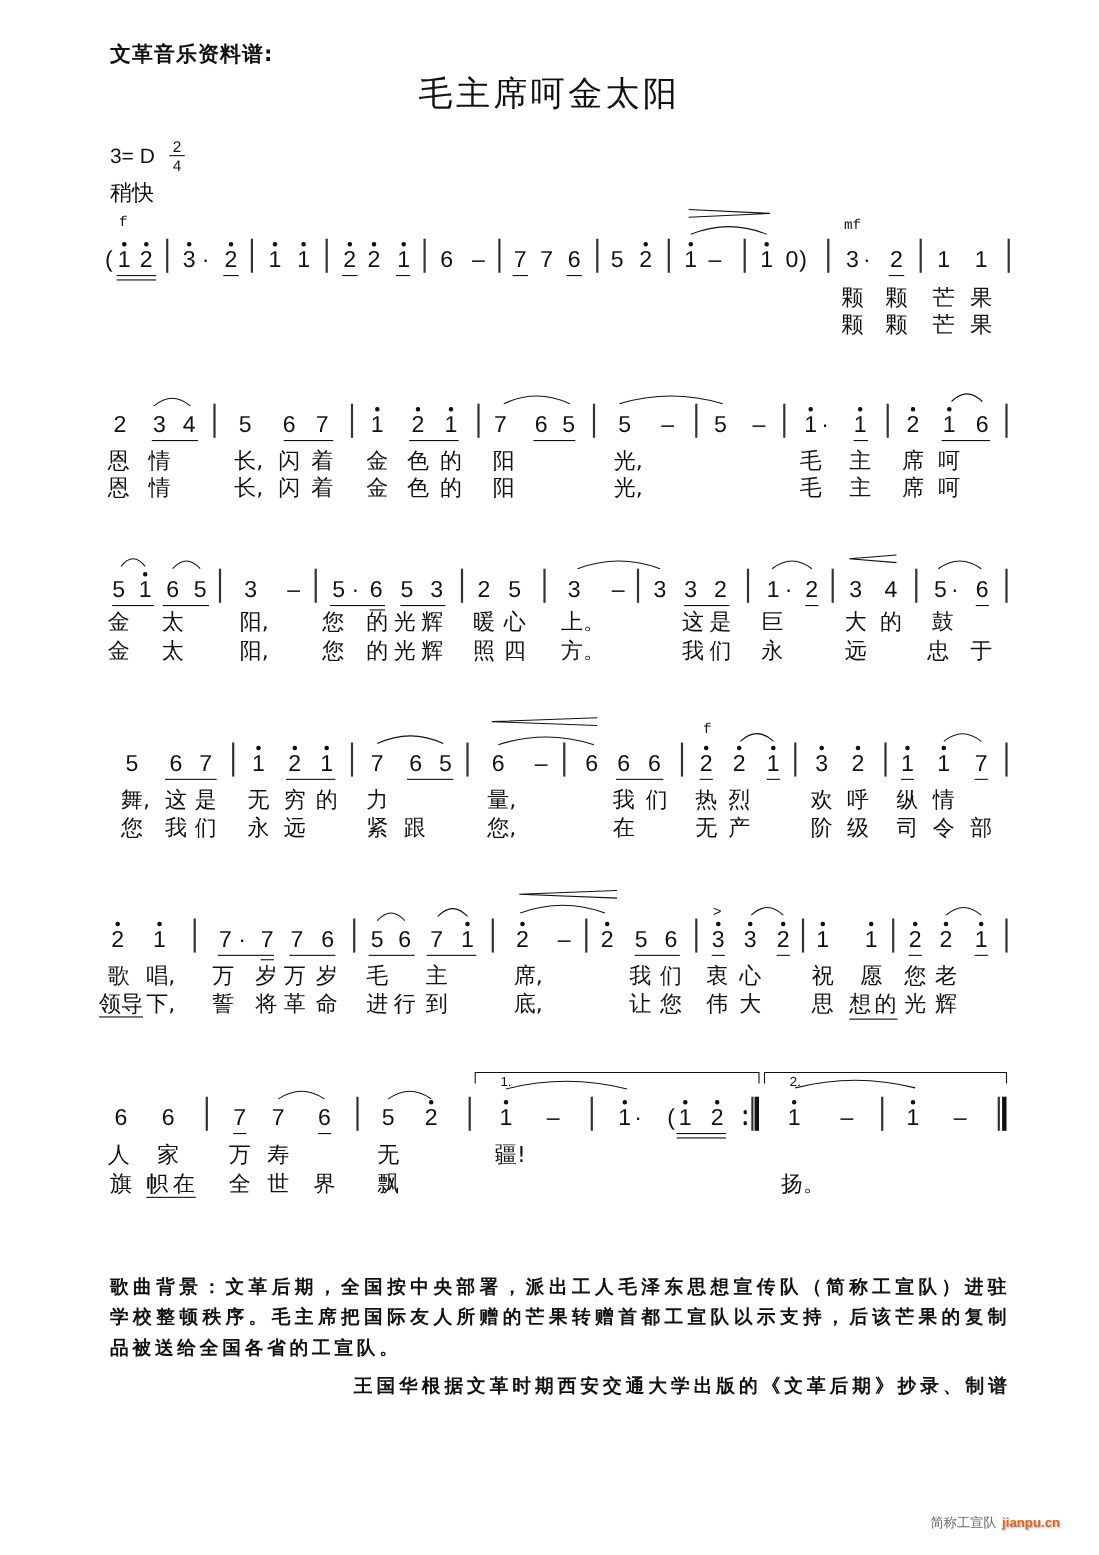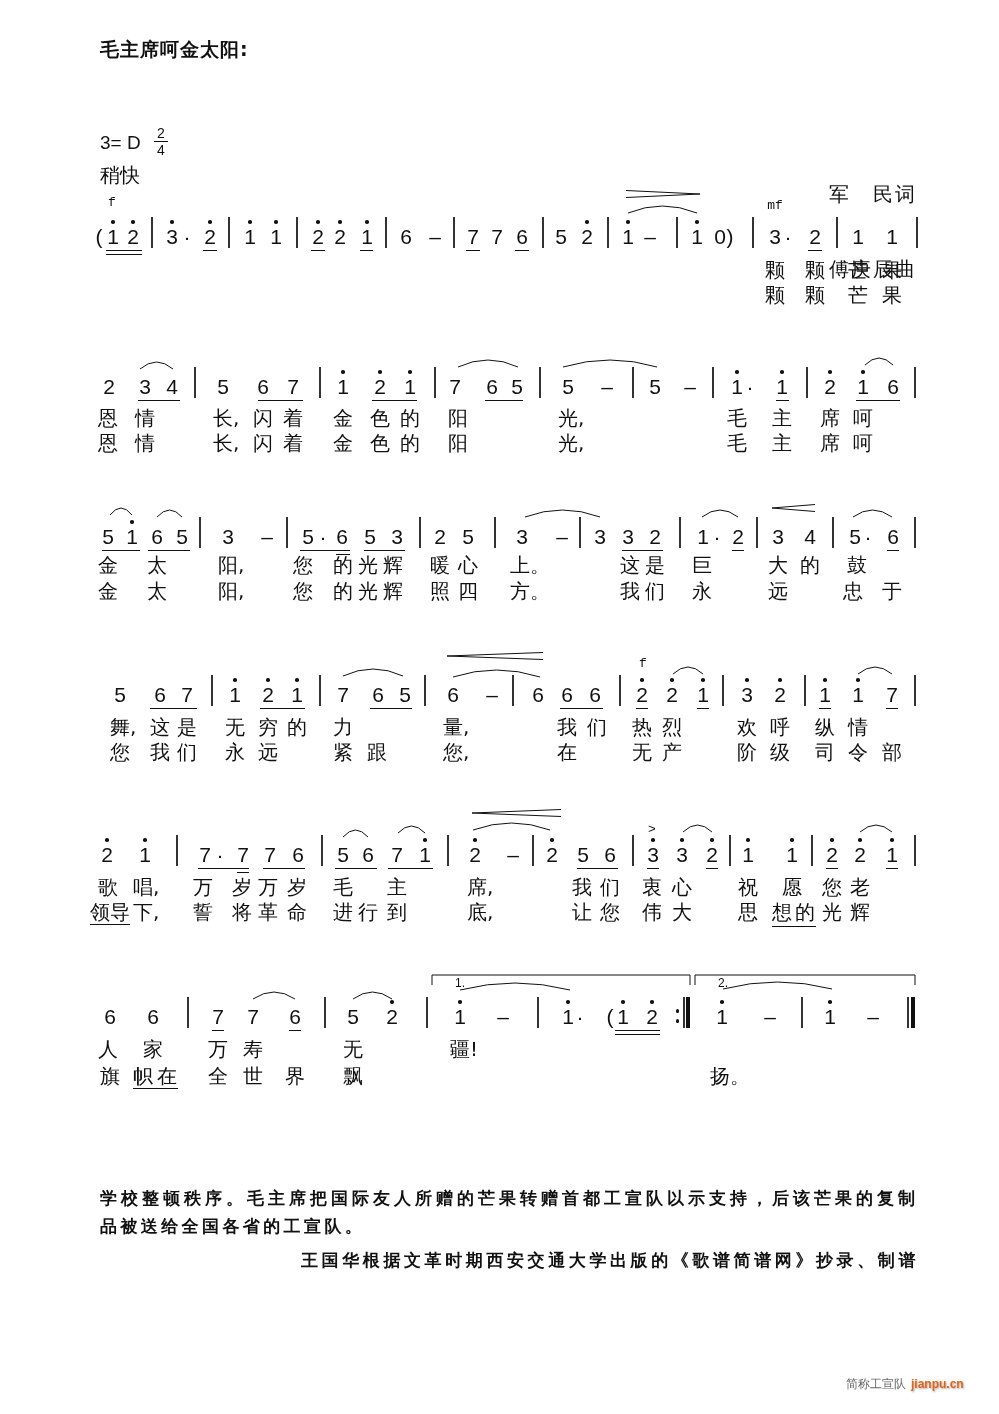--- a/index.html
+++ b/index.html
@@ -33,32 +33,29 @@
 
   .watermark{position:absolute;left:846px;top:1377px;font-size:12px;line-height:14px;white-space:nowrap;}
   .wm-site{color:#666;}
   .wm-domain{font-family:"Liberation Sans",sans-serif;font-weight:bold;margin-left:5px;text-shadow:1px 1px 2px #aaa;}
 </style>
 </head>
 <body>
 
 <div class="page">
 
-  <div class="hdr-source">毛主席呵金太阳:</div>
+  <div class="hdr-source">文革音乐资料谱:</div>
+  <h1 class="title">毛主席呵金太阳</h1>
   <div class="key">3= D</div>
   <div class="timesig">
     <span>2</span>
     <span class="frac-line"></span>
     <span>4</span>
   </div>
   <div class="tempo">稍快</div>
-  <div class="credits">
-    <div>军　民词</div>
-    <div>傅庚辰曲</div>
-  </div>
 
   <div class="score">
       <div class="score-line">
         <div class="n" style="left: 88px; top: 226px;">(</div>
         <div class="n" style="left: 102px; top: 226px;">1</div>
         <div class="oct" style="left: 111.2px; top: 220px;"></div>
         <div class="n" style="left: 122px; top: 226px;">2</div>
         <div class="oct" style="left: 131.2px; top: 220px;"></div>
         <div class="n" style="left: 161px; top: 226px;">3</div>
         <div class="oct" style="left: 170.2px; top: 220px;"></div>
@@ -565,20 +562,21 @@
       <path d="M860,832 Q876,818 892,832" fill="none" stroke="#111" stroke-width="1"></path>
       <path d="M561,809.5 L472,813 L561,816.5" fill="none" stroke="#111" stroke-width="1"></path>
       <path d="M253,999 Q274,985 295,999" fill="none" stroke="#111" stroke-width="1"></path>
       <path d="M353,999 Q372.5,985 392,999" fill="none" stroke="#111" stroke-width="1"></path>
       <path d="M460,990 Q515,976 570,990" fill="none" stroke="#111" stroke-width="1"></path>
       <path d="M723,989 Q777.5,975 832,989" fill="none" stroke="#111" stroke-width="1"></path>
       <path d="M432,985 L432,975 L690,975 L690,985" fill="none" stroke="#111" stroke-width="1"></path>
       <path d="M695,985 L695,975 L915,975 L915,985" fill="none" stroke="#111" stroke-width="1"></path>
     </svg>
 
+  <div class="bg-line justify" style="top:1160px">歌曲背景：文革后期，全国按中央部署，派出工人毛泽东思想宣传队（简称工宣队）进驻</div>
   <div class="bg-line bg-line3" style="top:1216px">品被送给全国各省的工宣队。</div>
   <div class="bg-line justify" style="top:1188px">学校整顿秩序。毛主席把国际友人所赠的芒果转赠首都工宣队以示支持，后该芒果的复制</div>
-  <div class="credit">王国华根据文革时期西安交通大学出版的《歌谱简谱网》抄录、制谱</div>
+  <div class="credit">王国华根据文革时期西安交通大学出版的《文革后期》抄录、制谱</div>
 
   <div class="watermark">
     <span class="wm-site">简称工宣队</span><span class="wm-domain" style="color: rgb(224, 100, 28);">jianpu.cn</span>
   </div>
 </div>
 
 </body></html>

